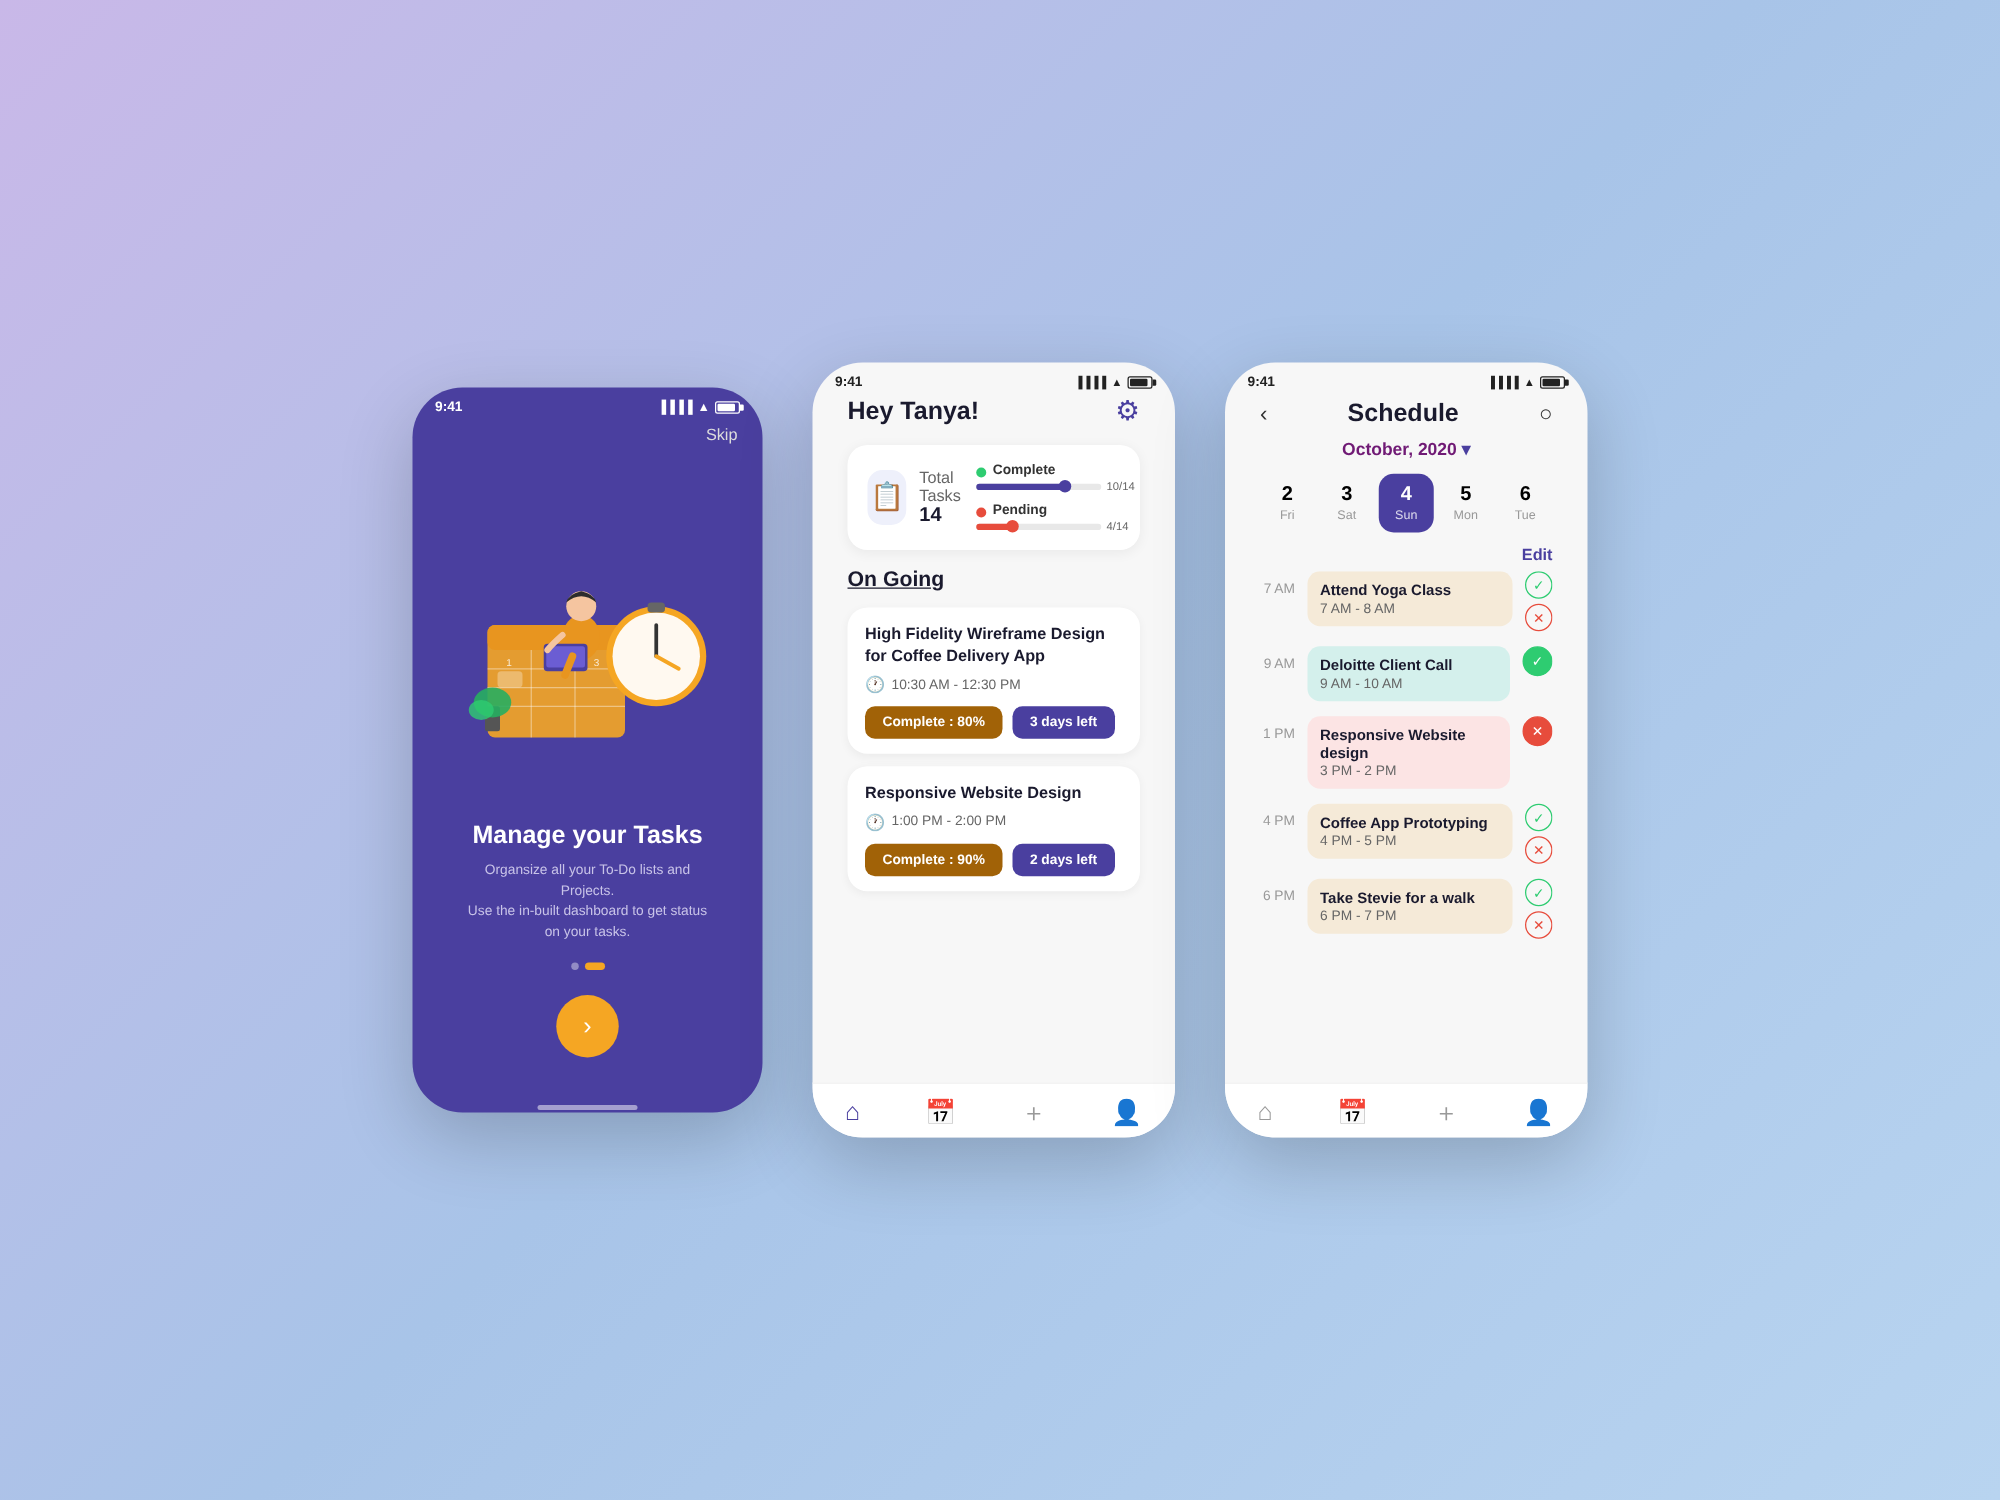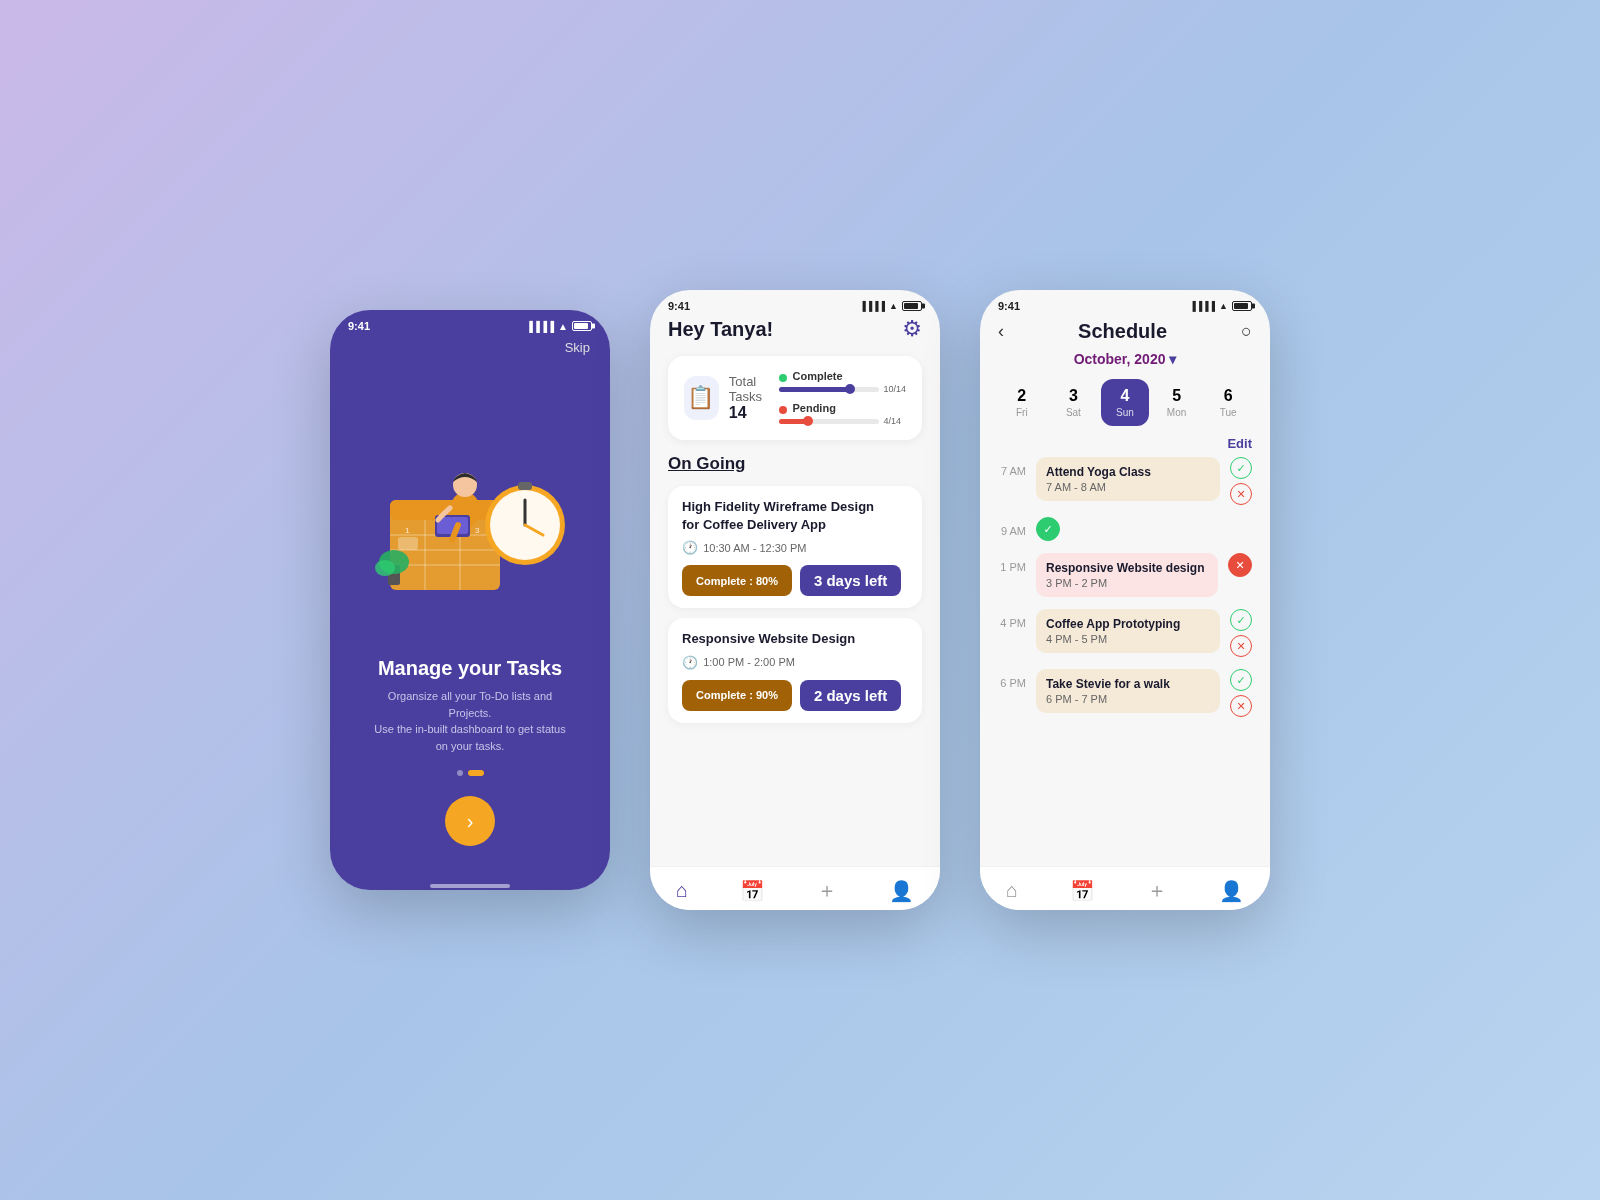--- a/index.html
+++ b/index.html
@@ -148,21 +148,21 @@
     .home-indicator {
       width: 80px; height: 4px;
       background: rgba(255,255,255,0.5);
       border-radius: 2px;
       margin: 8px auto 0;
     }
     .home-indicator.dark-hi { background: rgba(0,0,0,0.3); }
 
     
     .phone-2 .content, .phone-3 .content {
-      padding: 0 18px;
+      padding: 0 28px;
       height: calc(100% - 50px);
       overflow: hidden;
     }
 
     .p2-header {
       display: flex;
       justify-content: space-between;
       align-items: center;
       margin-bottom: 14px;
     }
@@ -239,21 +239,21 @@
       font-size: 11px;
       font-weight: 600;
       cursor: pointer;
     }
     .btn-days {
       background: #4a3f9f;
       color: #fff;
       border: none;
       border-radius: 8px;
       padding: 7px 14px;
-      font-size: 15px;
+      font-size: 11px;
       font-weight: 600;
       cursor: pointer;
     }
 
     .bottom-nav {
       display: flex;
       justify-content: space-around;
       align-items: center;
       padding: 10px 0 6px;
       background: #fff;
@@ -616,20 +616,24 @@
           <div class="event-time">7 AM - 8 AM</div>
         </div>
         <div class="event-actions">
           <button class="action-btn check">✓</button>
           <button class="action-btn cross">✕</button>
         </div>
       </div>
 
       <div class="schedule-item">
         <span class="time-label">9 AM</span>
+        <div class="event-card teal">
+          <div class="event-name">Deloitte Client Call</div>
+          <div class="event-time">9 AM - 10 AM</div>
+        </div>
         <div class="event-actions">
           <button class="action-btn check-filled">✓</button>
         </div>
       </div>
 
       <div class="schedule-item">
         <span class="time-label">1 PM</span>
         <div class="event-card pink">
           <div class="event-name">Responsive Website design</div>
           <div class="event-time">3 PM - 2 PM</div>

